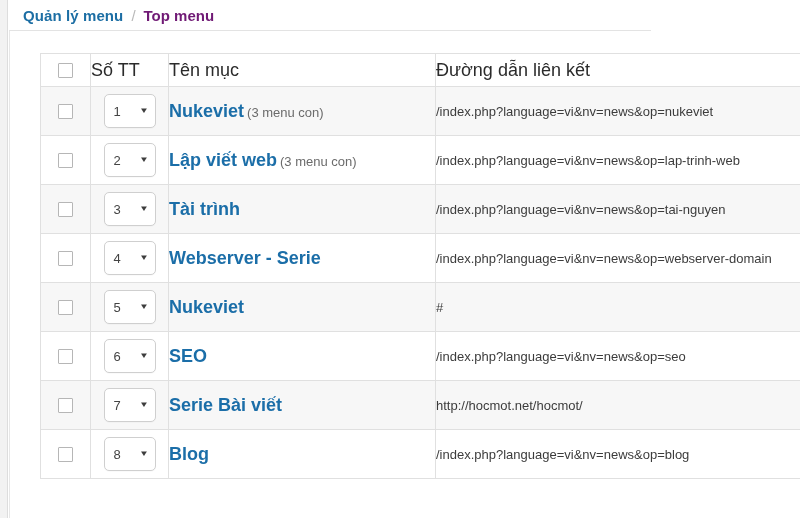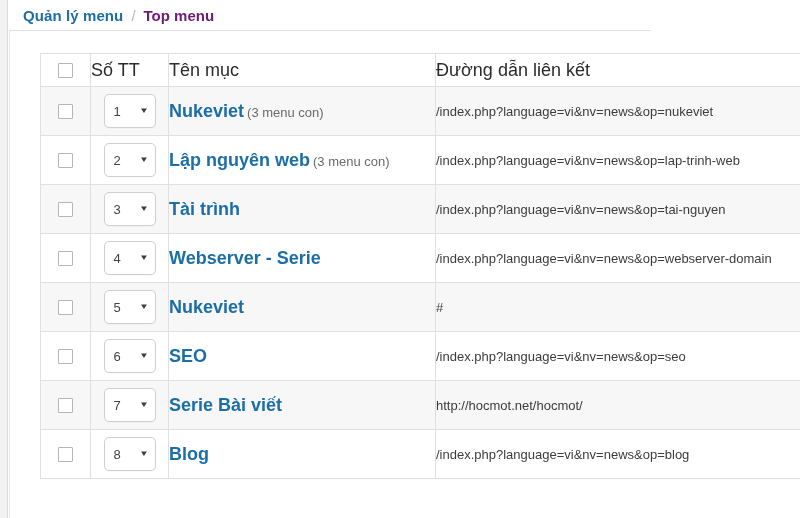--- a/index.html
+++ b/index.html
@@ -222,21 +222,21 @@
             <td class="cell-check">
               <span class="chk"></span>
             </td>
             <td class="cell-num">
               <span class="mini-select">
                 <span>2</span>
                 <span class="caret">▼</span>
               </span>
             </td>
             <td class="cell-name">
-              <span class="item-name">Lập nguyên web</span><span class="item-count">(3 menu con)</span>
+              <span class="item-name">Lập viết web</span><span class="item-count">(3 menu con)</span>
             </td>
             <td class="cell-link">
               <span class="link-text">/index.php?language=vi&amp;nv=news&amp;op=lap-trinh-web</span>
             </td>
           </tr>
 
           <tr class="odd">
             <td class="cell-check">
               <span class="chk"></span>
             </td>

